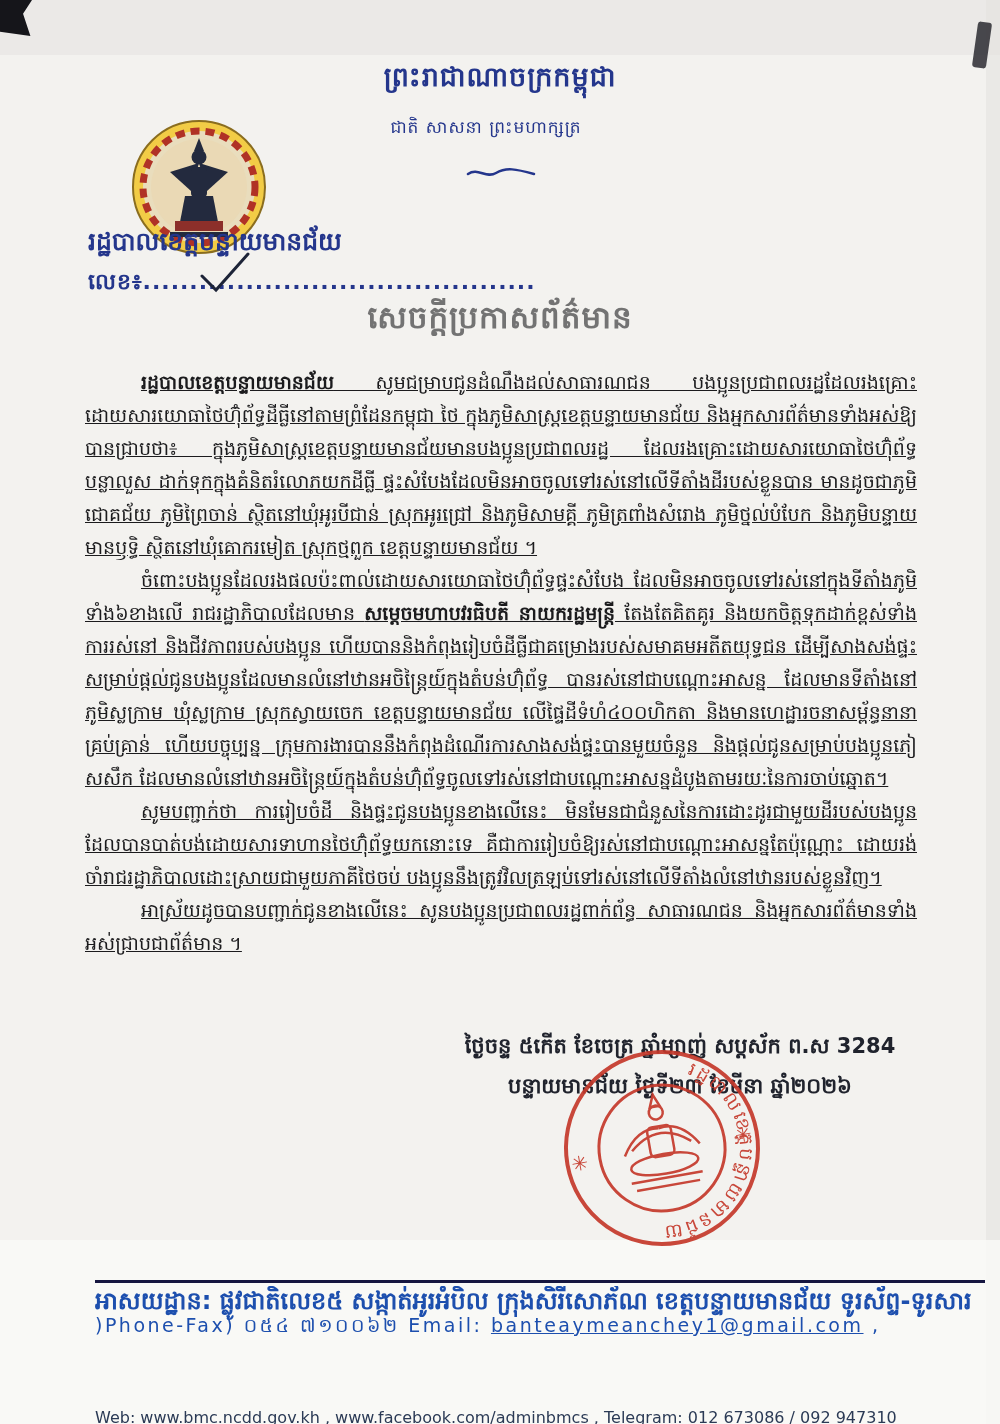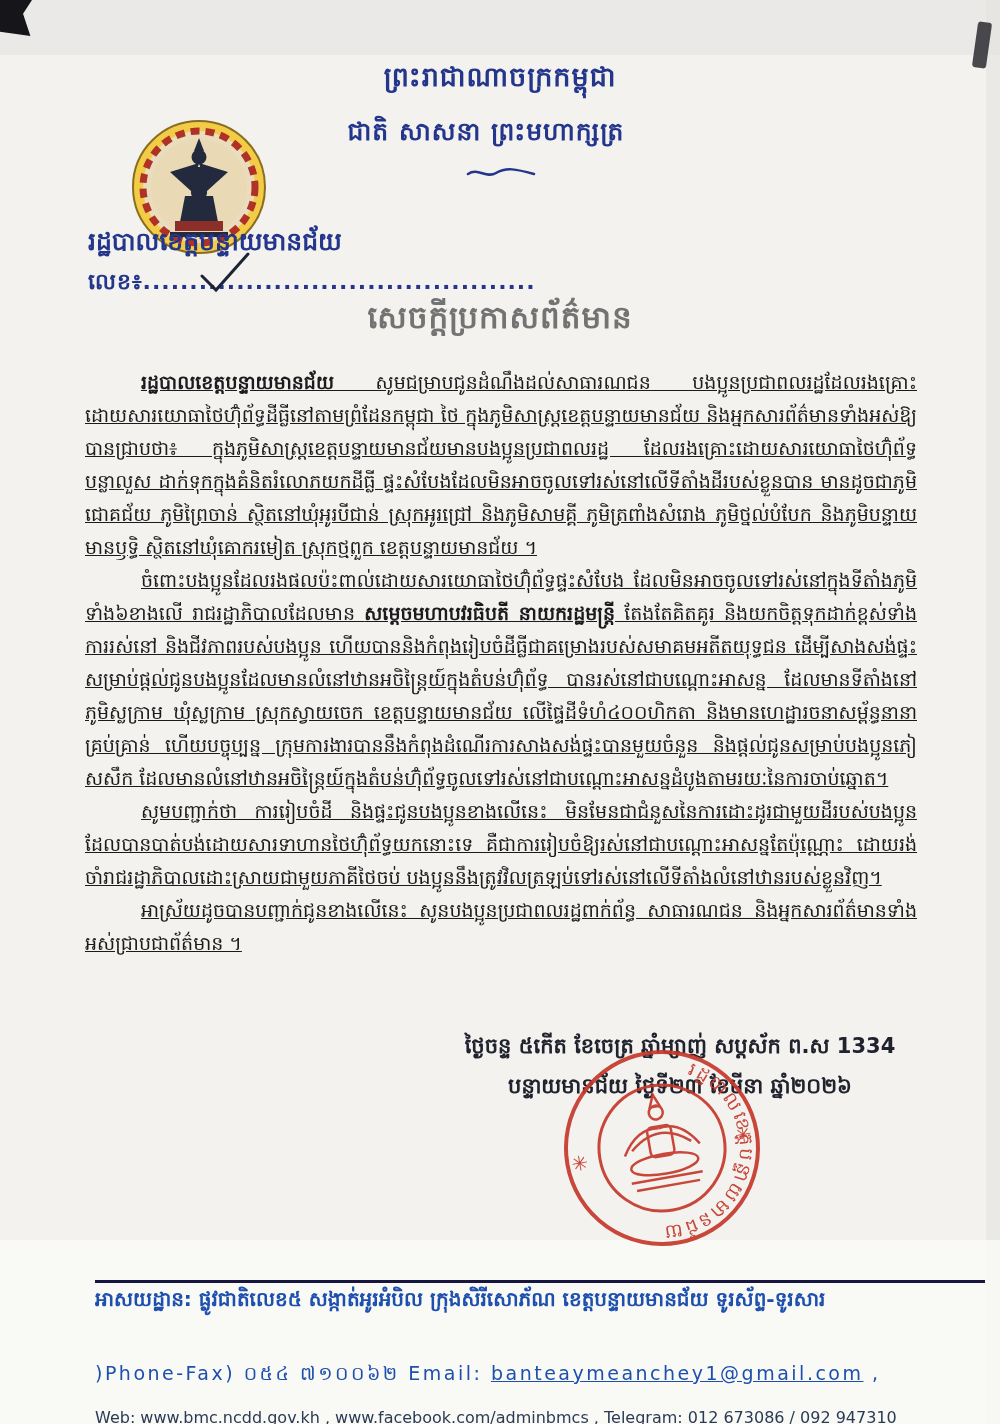--- a/index.html
+++ b/index.html
@@ -18,21 +18,21 @@
   .scan-top-band{position:absolute;left:0;top:0;width:1000px;height:55px;background:#e7e6e4;opacity:.7;}
   .scan-right-band{position:absolute;right:0;top:0;width:14px;height:1424px;background:#e4e3e0;opacity:.6;}
   .scan-bottom-band{position:absolute;left:0;top:1240px;width:1000px;height:184px;background:#fafaf8;opacity:.8;}
   .artifact-tl{position:absolute;left:0;top:0;width:32px;height:36px;background:#15151a;clip-path:polygon(0 0,100% 0,72% 38%,95% 100%,0 88%);}
   .artifact-tr{position:absolute;left:975px;top:22px;width:14px;height:46px;background:#2a2a30;opacity:.85;transform:rotate(8deg);border-radius:3px;}
 
   .khmer-blue{color:#24368c;}
   .center{text-align:center;}
 
   .kingdom-line{position:absolute;left:0;top:60px;width:1000px;font-size:27px;font-weight:bold;letter-spacing:1px;}
-  .motto-line{position:absolute;left:0;top:116px;width:972px;font-size:25px;font-weight:bold;letter-spacing:1px;}
+  .motto-line{position:absolute;left:0;top:116px;width:972px;font-size:17px;font-weight:normal;letter-spacing:1px;}
   .flourish{position:absolute;left:466px;top:166px;}
 
   .logo{position:absolute;left:130px;top:118px;width:138px;height:138px;}
 
   .org-name{position:absolute;left:88px;top:226px;font-size:25px;font-weight:bold;}
   .ref-line{position:absolute;left:88px;top:268px;font-size:22px;font-weight:bold;letter-spacing:1px;}
   .checkmark{position:absolute;left:196px;top:250px;color:#1d2438;}
 
   .doc-title{position:absolute;left:0;top:298px;width:1000px;font-size:31px;font-weight:bold;color:#737373;letter-spacing:1px;}
 
@@ -46,22 +46,22 @@
   .bold{font-weight:bold;}
 
   .dateline{
     position:absolute;left:440px;top:1026px;width:480px;
     font-size:21px;color:#20232d;text-align:center;line-height:40px;font-weight:bold;
   }
 
   .stamp{position:absolute;left:560px;top:1046px;width:204px;height:204px;transform:rotate(-10deg);opacity:.92;}
 
   .footer-rule{position:absolute;left:95px;top:1280px;width:890px;height:3px;background:#161640;}
-  .footer-line1{position:absolute;left:95px;top:1286px;width:890px;font-size:20px;font-weight:bold;color:#1d4fae;white-space:nowrap;overflow:hidden;}
-  .footer-line2{position:absolute;left:95px;top:1313px;width:890px;font-size:19px;color:#1d4fae;letter-spacing:2.5px;white-space:nowrap;overflow:hidden;margin-top:48px;}
+  .footer-line1{position:absolute;left:95px;top:1286px;width:890px;font-size:24px;font-weight:bold;color:#1d4fae;white-space:nowrap;overflow:hidden;}
+  .footer-line2{position:absolute;left:95px;top:1313px;width:890px;font-size:19px;color:#1d4fae;letter-spacing:2.5px;white-space:nowrap;overflow:hidden;}
   .footer-line3{position:absolute;left:95px;top:1408px;width:890px;font-size:16px;color:#2b3a55;white-space:nowrap;overflow:hidden;}
   .u{text-decoration:underline;}
 </style>
 </head>
 <body>
 
 <div id="page">
 
   <div class="scan-top-band"></div>
   <div class="scan-right-band"></div>
@@ -100,21 +100,21 @@
   <div class="doc-title center">សេចក្តីប្រកាសព័ត៌មាន</div>
 
   <div class="body-block">
     <p><span class="bold">រដ្ឋបាលខេត្តបន្ទាយមានជ័យ</span><span> សូមជម្រាបជូនដំណឹងដល់សាធារណជន បងប្អូនប្រជាពលរដ្ឋដែលរងគ្រោះ ដោយសារយោធាថៃហ៊ុំព័ទ្ធដីធ្លីនៅតាមព្រំដែនកម្ពុជា ថៃ ក្នុងភូមិសាស្ត្រខេត្តបន្ទាយមានជ័យ និងអ្នកសារព័ត៌មានទាំងអស់ឱ្យបានជ្រាបថា៖ ក្នុងភូមិសាស្ត្រខេត្តបន្ទាយមានជ័យមានបងប្អូនប្រជាពលរដ្ឋ ដែលរងគ្រោះដោយសារយោធាថៃហ៊ុំព័ទ្ធបន្លាលួស ដាក់ទុកក្នុងគំនិតរំលោភយកដីធ្លី ផ្ទះសំបែងដែលមិនអាចចូលទៅរស់នៅលើទីតាំងដីរបស់ខ្លួនបាន មានដូចជាភូមិជោគជ័យ ភូមិព្រៃចាន់ ស្ថិតនៅឃុំអូរបីជាន់ ស្រុកអូរជ្រៅ និងភូមិសាមគ្គី ភូមិត្រពាំងសំរោង ភូមិថ្នល់បំបែក និងភូមិបន្ទាយមានឫទ្ធិ ស្ថិតនៅឃុំគោករមៀត ស្រុកថ្មពួក ខេត្តបន្ទាយមានជ័យ ។</span></p>
     <p><span>ចំពោះបងប្អូនដែលរងផលប៉ះពាល់ដោយសារយោធាថៃហ៊ុំព័ទ្ធផ្ទះសំបែង ដែលមិនអាចចូលទៅរស់នៅក្នុងទីតាំងភូមិទាំង៦ខាងលើ រាជរដ្ឋាភិបាលដែលមាន </span><span class="bold">សម្តេចមហាបវរធិបតី នាយករដ្ឋមន្ត្រី</span><span> តែងតែគិតគូរ និងយកចិត្តទុកដាក់ខ្ពស់ទាំងការរស់នៅ និងជីវភាពរបស់បងប្អូន ហើយបាននិងកំពុងរៀបចំដីធ្លីជាគម្រោងរបស់សមាគមអតីតយុទ្ធជន ដើម្បីសាងសង់ផ្ទះសម្រាប់ផ្តល់ជូនបងប្អូនដែលមានលំនៅឋានអចិន្ត្រៃយ៍ក្នុងតំបន់ហ៊ុំព័ទ្ធ បានរស់នៅជាបណ្តោះអាសន្ន ដែលមានទីតាំងនៅភូមិស្លក្រាម ឃុំស្លក្រាម ស្រុកស្វាយចេក ខេត្តបន្ទាយមានជ័យ លើផ្ទៃដីទំហំ៤០០ហិកតា និងមានហេដ្ឋារចនាសម្ព័ន្ធនានាគ្រប់គ្រាន់ ហើយបច្ចុប្បន្ន ក្រុមការងារបាននឹងកំពុងដំណើរការសាងសង់ផ្ទះបានមួយចំនួន និងផ្តល់ជូនសម្រាប់បងប្អូនភៀសសឹក ដែលមានលំនៅឋានអចិន្ត្រៃយ៍ក្នុងតំបន់ហ៊ុំព័ទ្ធចូលទៅរស់នៅជាបណ្តោះអាសន្នដំបូងតាមរយៈនៃការចាប់ឆ្នោត។</span></p>
     <p>សូមបញ្ជាក់ថា ការរៀបចំដី និងផ្ទះជូនបងប្អូនខាងលើនេះ មិនមែនជាជំនួសនៃការដោះដូរជាមួយដីរបស់បងប្អូន ដែលបានបាត់បង់ដោយសារទាហានថៃហ៊ុំព័ទ្ធយកនោះទេ គឺជាការរៀបចំឱ្យរស់នៅជាបណ្តោះអាសន្នតែប៉ុណ្ណោះ ដោយរង់ចាំរាជរដ្ឋាភិបាលដោះស្រាយជាមួយភាគីថៃចប់ បងប្អូននឹងត្រូវវិលត្រឡប់ទៅរស់នៅលើទីតាំងលំនៅឋានរបស់ខ្លួនវិញ។</p>
     <p>អាស្រ័យដូចបានបញ្ជាក់ជូនខាងលើនេះ សូនបងប្អូនប្រជាពលរដ្ឋពាក់ព័ន្ធ សាធារណជន និងអ្នកសារព័ត៌មានទាំងអស់ជ្រាបជាព័ត៌មាន ។</p>
   </div>
 
   <div class="dateline">
-    <div>ថ្ងៃចន្ទ ៥កើត ខែចេត្រ ឆ្នាំម្សាញ់ សប្តស័ក ព.ស 1334</div>
+    <div>ថ្ងៃចន្ទ ៥កើត ខែចេត្រ ឆ្នាំម្សាញ់ សប្តស័ក ព.ស 3284</div>
     <div>បន្ទាយមានជ័យ ថ្ងៃទី២៣ ខែមីនា ឆ្នាំ២០២៦</div>
   </div>
 
   <svg class="stamp" viewBox="0 0 204 204">
     <defs>
       <path id="stampTextPath" d="M102,24 a78,78 0 1 1 -0.2,0"></path>
     </defs>
     <g stroke="#c5392b" fill="none" stroke-width="4">
       <circle cx="102" cy="102" r="96"></circle>
       <circle cx="102" cy="102" r="63" stroke-width="3"></circle>

